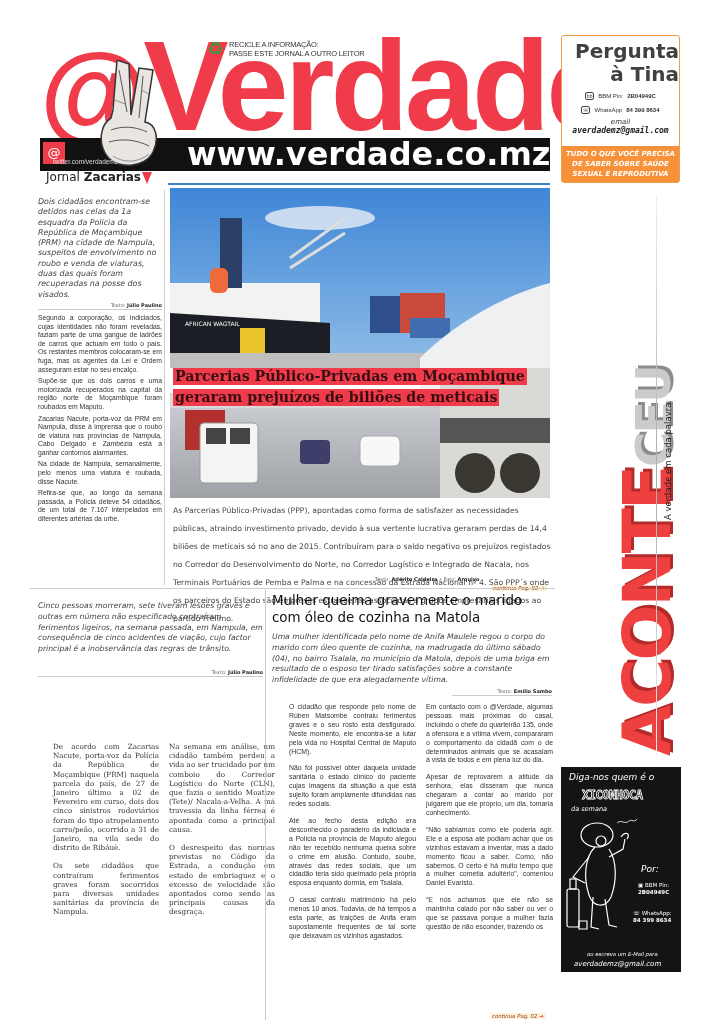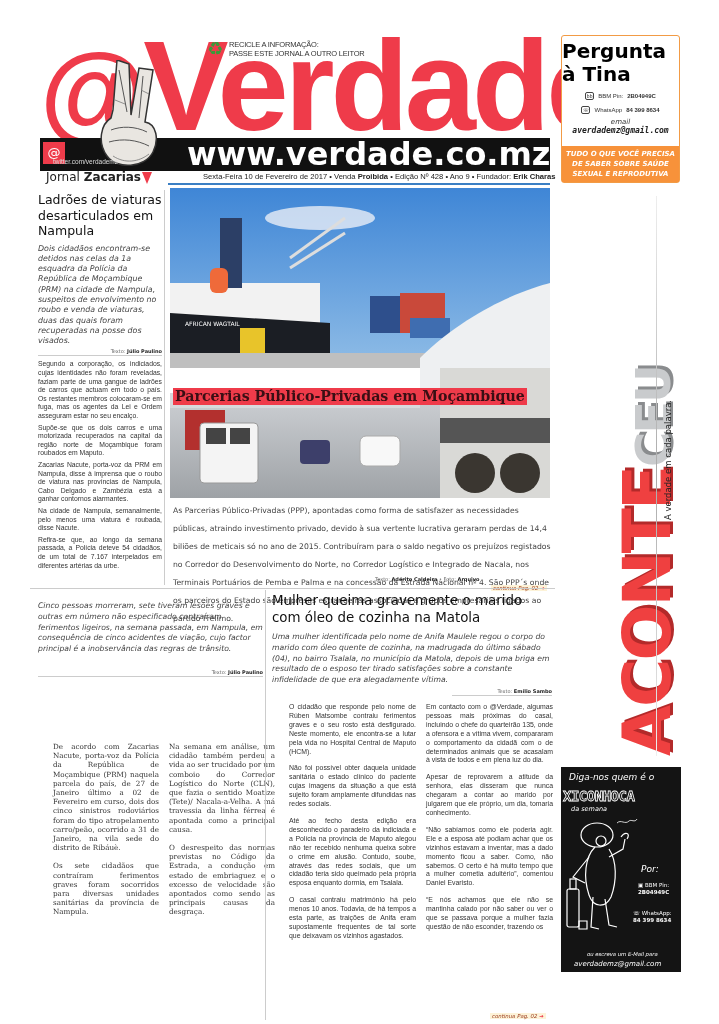--- a/index.html
+++ b/index.html
@@ -23,21 +23,21 @@
   .twitter .tw-txt { position: absolute; left: 10px; top: 16px; font-size: 6.5px; color: #ddd; font-family: "Liberation Sans", sans-serif; white-space: nowrap; }
   .tagline-left { position: absolute; left: 46px; top: 170px; font-family: "DejaVu Sans", sans-serif; font-size: 12px; color: #222; }
   .tagline-left b { font-weight: bold; }
   .red-tri { position: absolute; left: 142px; top: 172px; width: 0; height: 0; border-left: 5px solid transparent; border-right: 5px solid transparent; border-top: 12px solid #ef3b4a; }
   .dateline { position: absolute; left: 203px; top: 172px; font-family: "Liberation Sans", sans-serif; font-size: 7.6px; color: #222; white-space: nowrap; }
   .dateline b { font-weight: bold; }
   .rule-blue { position: absolute; left: 168px; top: 183px; width: 382px; height: 2px; background: #3b7fc4; }
 
   
   .tina { position: absolute; left: 561px; top: 35px; width: 119px; height: 148px; border: 1px solid #f29b45; border-radius: 3px; background: #fff; }
-  .tina .t-title { text-align: left; font-family: "DejaVu Sans", sans-serif; font-weight: bold; color: #000000; font-size: 20px; line-height: 23px; margin-top: 4px; }
+  .tina .t-title { text-align: right; font-family: "DejaVu Sans", sans-serif; font-weight: bold; color: #404040; font-size: 20px; line-height: 23px; margin-top: 4px; }
   .tina .t-row { display: flex; align-items: center; justify-content: center; gap: 4px; font-size: 6px; color: #333; margin-top: 6px; font-family: "Liberation Sans", sans-serif; }
   .tina .t-row b { font-weight: bold; }
   .tina .t-ico { width: 9px; height: 8px; border: 1px solid #444; border-radius: 2px; font-size: 5px; line-height: 6px; text-align: center; }
   .tina .t-email-lbl { text-align: center; font-style: italic; font-size: 7px; color: #333; margin-top: 4px; }
   .tina .t-email { text-align: center; font-style: italic; font-weight: bold; font-size: 8px; color: #222; font-family: "DejaVu Sans Mono", monospace; }
   .tina .t-band { position: absolute; left: 0; bottom: 0; width: 100%; height: 36px; background: #f7923a; color: #fff;
     font-weight: bold; font-style: italic; font-size: 7px; line-height: 10px; text-align: center; padding-top: 3px; }
 
   
   .col-left { position: absolute; left: 38px; top: 192px; width: 124px; }
@@ -45,21 +45,21 @@
   .col-left .lede { font-style: italic; font-size: 7.9px; line-height: 10.3px; color: #444; margin-top: 5px; }
   .byline { text-align: right; font-size: 5px; color: #666; margin-top: 2px; border-bottom: 1px solid #ccc; padding-bottom: 1px; }
   .byline b { color: #222; font-weight: bold; }
   .col-left .body p { font-family: "Liberation Sans", sans-serif; font-size: 6.8px; line-height: 8.6px; color: #333; text-align: justify; margin-top: 3px; }
   .col-left .body { margin-top: 4px; }
   .vrule-left { position: absolute; left: 164px; top: 190px; width: 1px; height: 395px; background: #ccc; }
 
   
   .feature-img { position: absolute; left: 170px; top: 188px; width: 380px; height: 310px; overflow: hidden; }
   .feature-img svg { display: block; }
-  .feature-head { position: absolute; left: 173px; top: 386px; }
+  .feature-head { position: absolute; left: 173px; top: 366px; }
   .feature-head .hl { display: inline-block; background: #ef3b4a; color: #3a0f14; font-family: "DejaVu Serif", serif; font-weight: bold;
     font-size: 14.2px; line-height: 17px; padding: 0 2px; margin-bottom: 2px; white-space: nowrap; }
   .feature-lede { position: absolute; left: 173px; top: 502px; width: 378px; font-size: 7.7px; line-height: 18px; color: #444; }
   .feature-credit { position: absolute; left: 375px; top: 576px; font-size: 5px; color: #666; }
   .feature-credit b { color: #222; }
   .continua { font-style: italic; font-size: 5.4px; color: #9a3a1a; white-space: nowrap; background: #fdf3d8; padding: 0 2px; }
   .continua .arr { color: #ef3b4a; font-style: normal; }
   .feature-cont { position: absolute; left: 491px; top: 575px; }
   .hrule-mid { position: absolute; left: 30px; top: 588px; width: 525px; height: 1px; background: #ccc; }
 
@@ -87,21 +87,21 @@
   .story3 h2 { font-family: "DejaVu Sans", sans-serif; font-weight: normal; font-size: 13.4px; line-height: 17px; color: #111; }
   .story3 .lede { font-style: italic; font-size: 7.7px; line-height: 10.8px; color: #444; margin-top: 6px; }
   .story3 .byline { margin-top: 2px; margin-left: 180px; }
   .story3-body { position: absolute; left: 289px; top: 703px; width: 264px; column-count: 2; column-gap: 10px; height: 305px; }
   .story3-body p { font-family: "Liberation Sans", sans-serif; font-size: 6.9px; line-height: 8.9px; color: #333; text-align: justify; margin-bottom: 8px; }
   .story3-cont { position: absolute; left: 490px; top: 1003px; }
 
   
   .xico { position: absolute; left: 561px; top: 767px; width: 120px; height: 205px; background: #141414; color: #fff; overflow: hidden; }
   .xico .x1 { position: absolute; left: 8px; top: 5px; font-style: italic; font-size: 9px; }
-  .xico .x2 { position: absolute; left: 2px; top: 21px; font-family: "DejaVu Sans Mono", monospace; font-weight: bold; font-size: 14px; letter-spacing: -0.5px;
+  .xico .x2 { position: absolute; left: 21px; top: 21px; font-family: "DejaVu Sans Mono", monospace; font-weight: bold; font-size: 12px; letter-spacing: -0.5px;
     color: #141414; -webkit-text-stroke: 0.8px #fff; }
   .xico .x3 { position: absolute; left: 10px; top: 38px; font-style: italic; font-size: 6.5px; }
   .xico .por { position: absolute; left: 80px; top: 97px; font-style: italic; font-size: 9px; }
   .xico .bbm { position: absolute; left: 77px; top: 115px; font-size: 5.5px; line-height: 7px; }
   .xico .wa { position: absolute; left: 72px; top: 143px; font-size: 5.5px; line-height: 7px; }
   .xico .wa b, .xico .bbm b { font-weight: bold; }
   .xico .ou { position: absolute; left: 26px; top: 184px; font-style: italic; font-size: 5.3px; }
   .xico .em { position: absolute; left: 13px; top: 193px; font-style: italic; font-size: 7px; }
   .xico .fig { position: absolute; left: 4px; top: 50px; }
 </style>
@@ -134,23 +134,20 @@
   <div class="twitter">
     <span class="tw-ico">@</span>
     <span class="tw-txt">twitter.com/verdademz</span>
   </div>
 
   <div class="tagline-left">
     <span>Jornal </span><b>Zacarias</b>
   </div>
   <div class="red-tri"></div>
 
-  <div class="dateline">
-    <span>Sexta-Feira 10 de Fevereiro de 2017</span><span> • </span><span>Venda </span><b>Proibida</b><span> • </span><span>Edição Nº 428</span><span> • </span><span>Ano 9</span><span> • </span><span>Fundador: </span><b>Erik Charas</b>
-  </div>
   <div class="rule-blue"></div>
 
   <div class="tina">
     <div class="t-title">
       <div>Pergunta</div>
       <div>à Tina</div>
     </div>
     <div class="t-row">
       <span class="t-ico">bb</span>
       <span>BBM Pin:</span>
@@ -161,21 +158,20 @@
       <span>WhatsApp</span>
       <b>84 399 8634</b>
     </div>
     <div class="t-email-lbl">email</div>
     <div class="t-email">averdademz@gmail.com</div>
     <div class="t-band">TUDO O QUE VOCÊ PRECISA DE SABER SOBRE SAÚDE SEXUAL E REPRODUTIVA</div>
   </div>
 </header>
 
 <article class="col-left">
-  <h2>Ladrões de viaturas desarticulados em Nampula</h2>
   <p class="lede">Dois cidadãos encontram-se detidos nas celas da 1a esquadra da Polícia da República de Moçambique (PRM) na cidade de Nampula, suspeitos de envolvimento no roubo e venda de viaturas, duas das quais foram recuperadas na posse dos visados.</p>
   <div class="byline">
     <span>Texto: </span><b>Júlio Paulino</b>
   </div>
   <div class="body">
     <p>Segundo a corporação, os indiciados, cujas identidades não foram reveladas, faziam parte de uma gangue de ladrões de carros que actuam em todo o país. Os restantes membros colocaram-se em fuga, mas os agentes da Lei e Ordem asseguram estar no seu encalço.</p>
     <p>Supõe-se que os dois carros e uma motorizada recuperados na capital da região norte de Moçambique foram roubados em Maputo.</p>
     <p>Zacarias Nacute, porta-voz da PRM em Nampula, disse à imprensa que o roubo de viatura nas províncias de Nampula, Cabo Delgado e Zambézia está a ganhar contornos alarmantes.</p>
     <p>Na cidade de Nampula, semanalmente, pelo menos uma viatura é roubada, disse Nacute.</p>
     <p>Refira-se que, ao longo da semana passada, a Polícia deteve 54 cidadãos, de um total de 7.167 interpelados em diferentes artérias da urbe.</p>
@@ -219,20 +215,21 @@
     <rect x="130" y="252" width="30" height="24" rx="4" fill="#3d3f6a"></rect>
     <rect x="190" y="248" width="40" height="30" rx="6" fill="#f8f8f8" stroke="#aaa"></rect>
     <rect x="270" y="180" width="110" height="130" fill="#d9d9d6"></rect>
     <circle cx="305" cy="285" r="20" fill="#3a3630"></circle>
     <circle cx="350" cy="285" r="20" fill="#3a3630"></circle>
     <rect x="270" y="230" width="110" height="25" fill="#555"></rect>
   </svg>
 </div>
 <div class="feature-head">
   <span class="hl">Parcerias Público-Privadas em Moçambique</span><br>
+  <span class="hl">geraram prejuízos de biliões de meticais</span>
 </div>
 <p class="feature-lede">As Parcerias Público-Privadas (PPP), apontadas como forma de satisfazer as necessidades públicas, atraindo investimento privado, devido à sua vertente lucrativa geraram perdas de 14,4 biliões de meticais só no ano de 2015. Contribuíram para o saldo negativo os prejuízos registados no Corredor do Desenvolvimento do Norte, no Corredor Logístico e Integrado de Nacala, nos Terminais Portuários de Pemba e Palma e na concessão da Estrada Nacional nº 4. São PPP´s onde os parceiros do Estado são empresas estrangeiras associadas a grupos empresariais ligados ao partido Frelimo.</p>
 <div class="feature-credit">
   <span>Texto: </span><b>Adérito Caldeira</b><span> • Foto: </span><b>Arquivo</b>
 </div>
 <div class="feature-cont">
   <span class="continua"><span>continua Pag. 02</span> <span class="arr">➔</span></span>
 </div>
 <div class="hrule-mid"></div>
 

